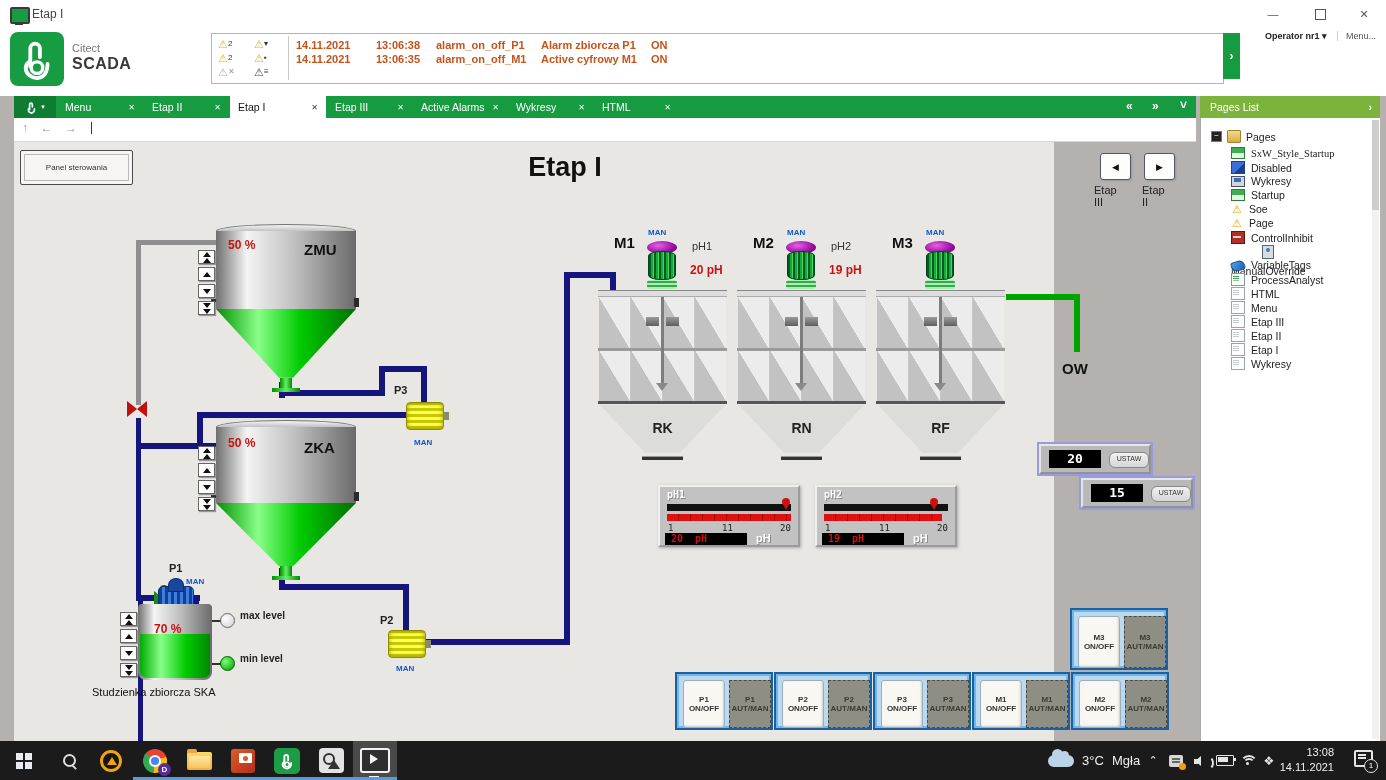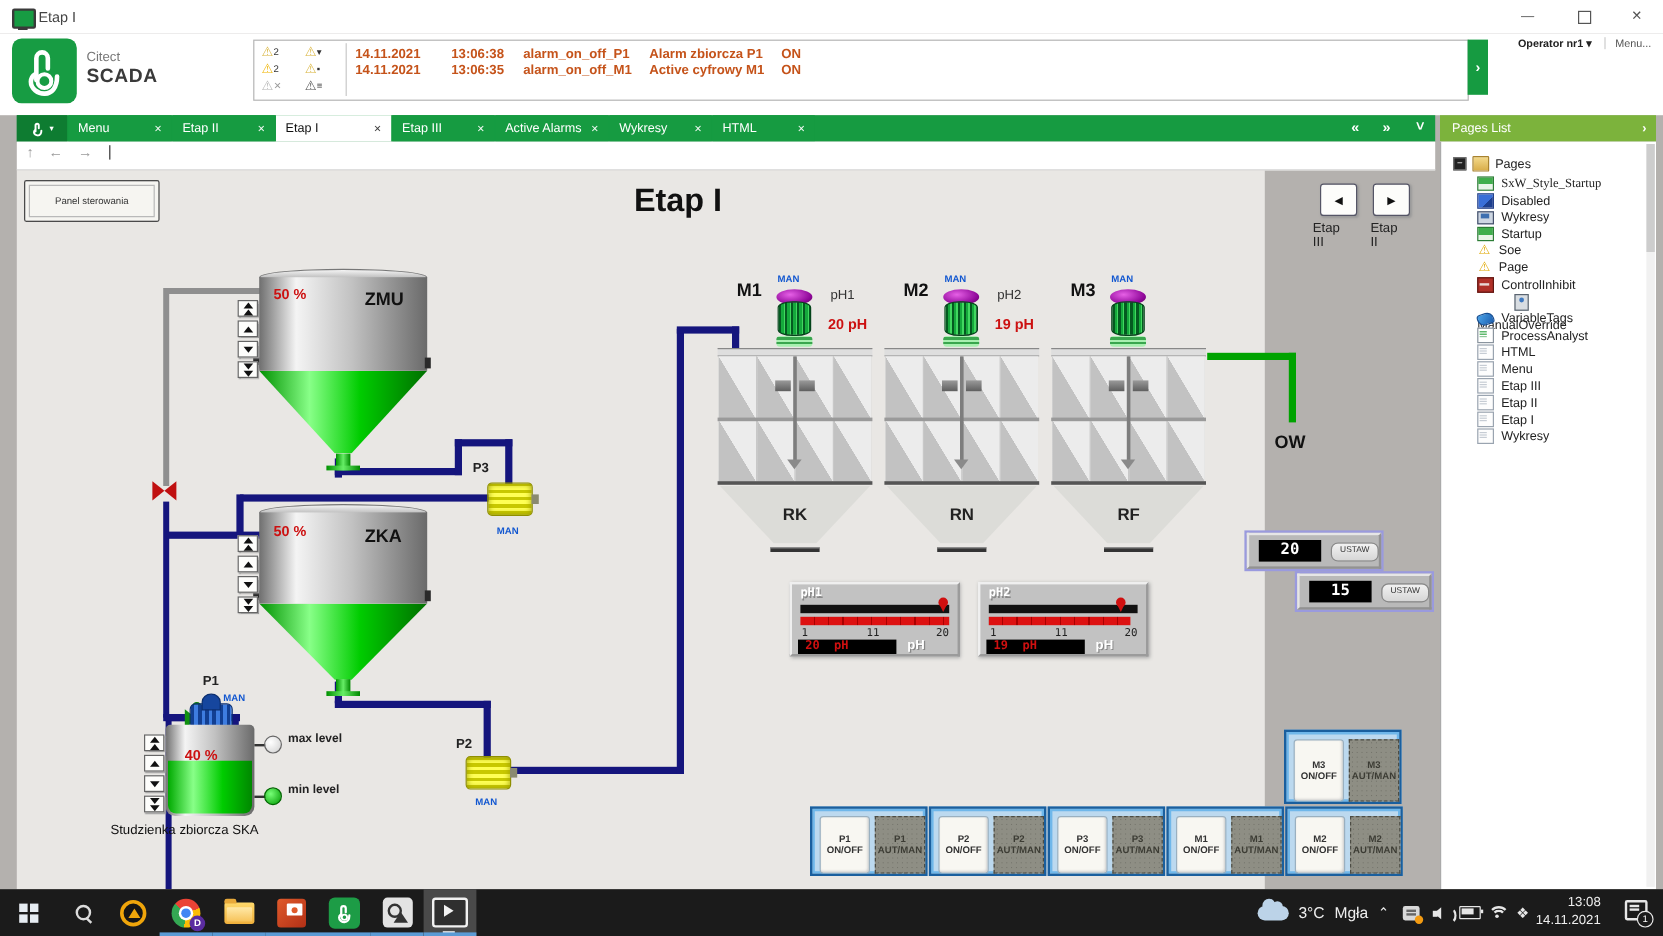--- a/index.html
+++ b/index.html
@@ -480,21 +480,21 @@
 
     <div class="pump-y" style="left:374px;top:488px;width:36px;height:26px;"></div>
     <div class="lbl" style="left:366px;top:472px;font-weight:bold;font-size:11px;color:#222;">P2</div>
     <div class="lbl man-lbl" style="left:382px;top:522px;">MAN</div>
 
     <div class="pump-b" style="left:144px;top:444px;"></div>
     <div class="lbl" style="left:155px;top:420px;font-weight:bold;font-size:11px;color:#222;">P1</div>
     <div class="lbl man-lbl" style="left:172px;top:435px;">MAN</div>
     <div class="tank-body" style="left:124px;top:462px;width:74px;height:76px;border-radius:4px 4px 8px 8px;"></div>
     <div style="position:absolute;left:126px;top:492px;width:70px;height:44px;background:linear-gradient(90deg,#0a0,#8f8 30%,#0c0 65%,#080);border-radius:0 0 7px 7px;"></div>
-    <div class="lbl red-val" style="left:140px;top:480px;">40 %</div>
+    <div class="lbl red-val" style="left:140px;top:480px;">70 %</div>
     <div class="spin-group" style="left:106px;top:470px;">
       <div class="spin-btn">
           <i class="tri-u"></i>
           <i class="tri-u"></i>
         </div>
       <div class="spin-btn">
           <i class="tri-u"></i>
         </div>
       <div class="spin-btn">
           <i class="tri-d"></i>

